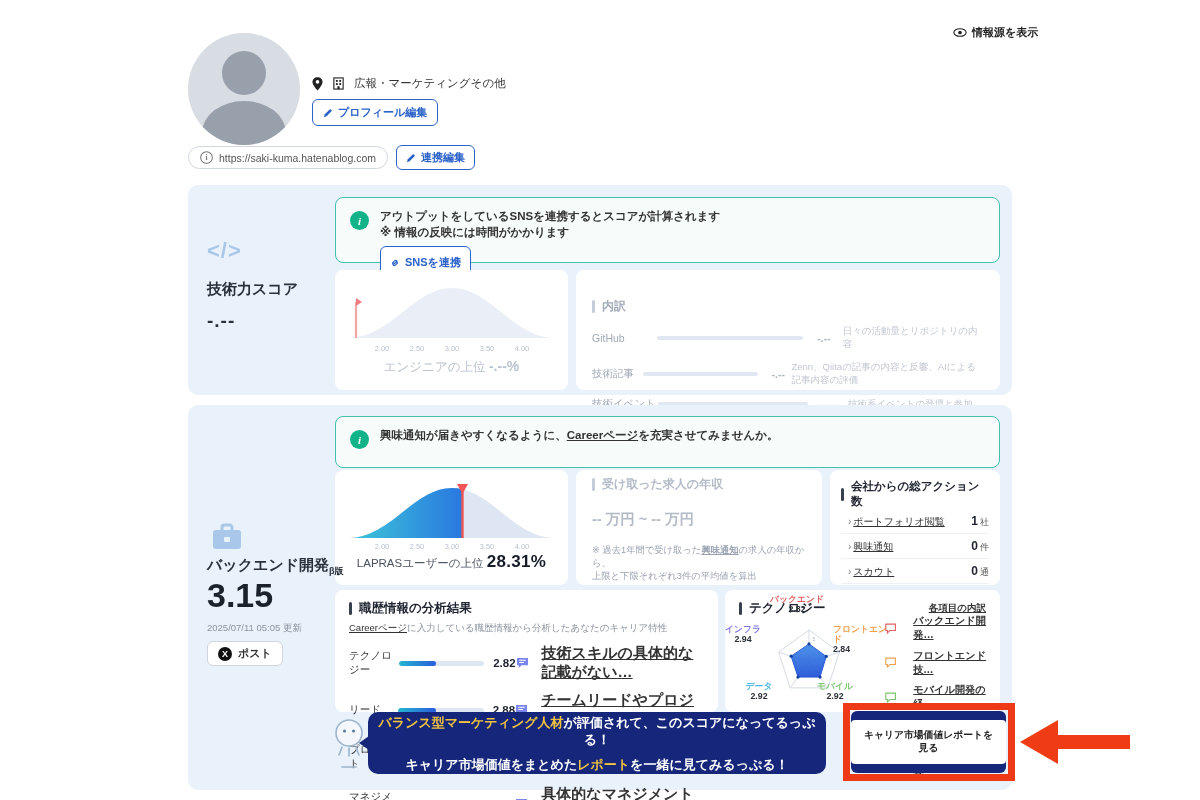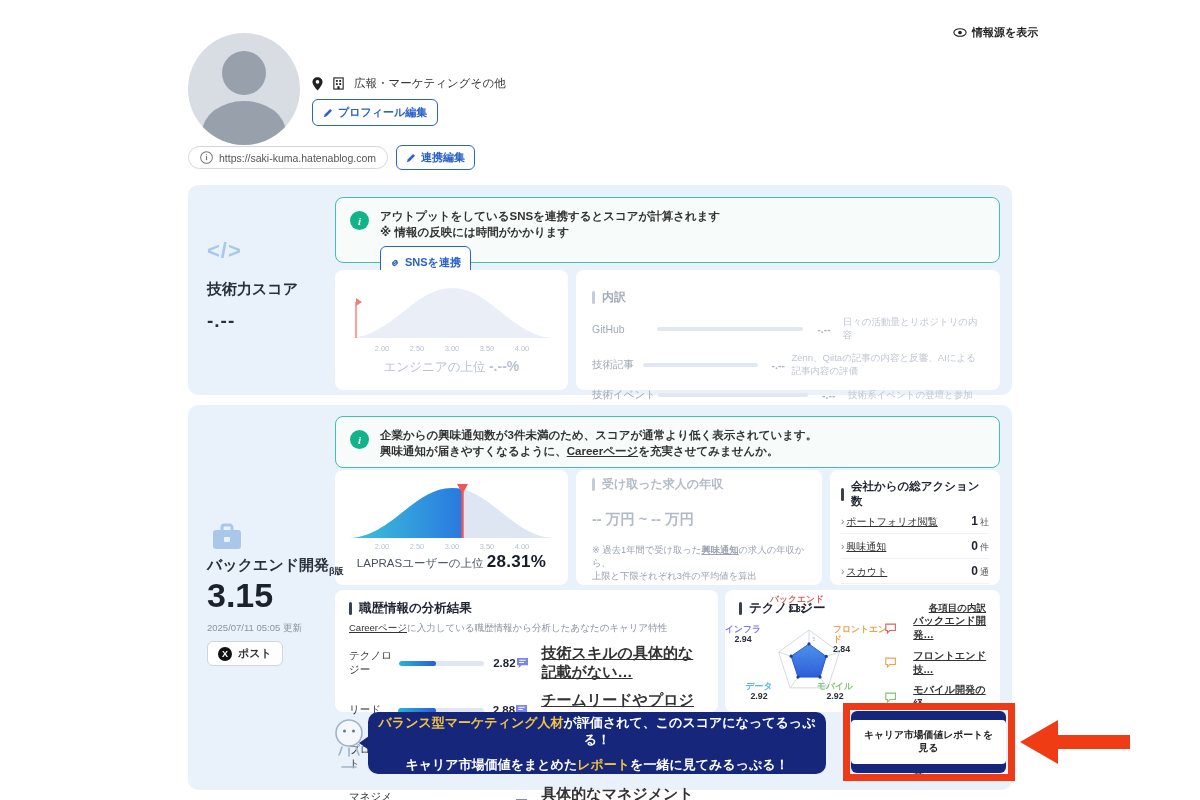--- a/index.html
+++ b/index.html
@@ -58,21 +58,21 @@
   .ticks { position:absolute; left:7px; width:219px; display:flex; font-size:7.5px; color:#b9c2d0; }
   .ticks span { position:absolute; transform:translateX(-50%); }
   .cap { position:absolute; left:0; width:100%; text-align:center; }
 
   .cap1 { top:88px; font-size:12.5px; color:#b9c2d0; }
   .cap1 b { font-size:14px; }
   .cap2 { top:82px; font-size:11.5px; color:#4a5260; }
   .cap2 b { font-size:17px; color:#161c28; letter-spacing:.3px; }
 
   
-  .breakdown { left:388px; top:85px; width:424px; height:120px; padding:19px 16px; }
+  .breakdown { left:388px; top:85px; width:424px; height:120px; padding:28px 16px; }
   .bd-head { color:#a2abb8; font-size:12px; }
   .bd-row { display:flex; align-items:center; margin-top:10px; }
   .bd-label { width:66px; font-size:10.5px; color:#a2abb8; }
   .bd-track { width:150px; height:4px; border-radius:2px; background:#e2e8f1; margin-right:14px; }
   .bd-val { width:26px; font-size:10.5px; color:#aeb6c2; font-weight:bold; }
   .bd-desc { font-size:9.5px; color:#c0c7d2; }
 
   
   .brief-icon { position:absolute; left:211px; top:523px; }
   .mv-title { position:absolute; left:207px; top:556px; font-size:15px; font-weight:bold; color:#2a3038; }
@@ -90,21 +90,21 @@
   .sal-head { color:#b3bbc8; font-size:12px; }
   .sal-range { margin-top:17px; font-size:14.5px; color:#b3bbc8; font-weight:bold; }
   .sal-note { margin-top:15px; font-size:9.3px; color:#9aa3b2; line-height:13px; }
   .sal-note .nlink { font-weight:bold; text-decoration:underline; cursor:pointer; }
 
   
   .actions { left:642px; top:65px; width:170px; height:115px; padding:9px 11px; }
   .ac-head { color:#1f2430; font-size:11.5px; }
   .ac-row { display:flex; align-items:center; justify-content:space-between; padding:5px 0 4px 0;
     border-bottom:1px solid #eef1f5; }
-  .ac-link { font-size:10px; color:#333; }
+  .ac-link { font-size:10px; color:#333;margin-left:7px; }
   .ac-link .chev { color:#7a828e; margin-right:2px; text-decoration:none; display:inline-block; }
   .ac-val { font-size:12px; font-weight:bold; color:#1f2430; }
   .ac-val small { font-size:9px; font-weight:normal; color:#555; margin-left:2px; }
   .ac-note { margin-top:6px; font-size:8.8px; color:#9aa3b2; }
 
   
   .career { left:147px; top:185px; width:383px; height:122px; padding:10px 14px; }
   .ca-head { color:#1f2430; font-size:12.5px; }
   .ca-sub { margin-top:5px; font-size:9.5px; color:#8b93a0; }
   .ca-row { display:flex; align-items:center; margin-top:9px; }
@@ -274,21 +274,20 @@
   </section>
 
   <div class="code-icon">&lt;/&gt;</div>
   <div class="tech-title">技術力スコア</div>
   <div class="tech-score">-.--</div>
 
   <section class="card card2">
     <div class="notice notice2">
       <div class="info-dot">i</div>
       <div>
-        <div class="txt">企業からの興味通知数が3件未満のため、スコアが通常より低く表示されています。</div>
         <div class="txt">
           <span>興味通知が届きやすくなるように、</span><span class="ulink">Careerページ</span><span>を充実させてみませんか。</span>
         </div>
       </div>
     </div>
 
     <div class="panel chartpanel2">
       <svg class="bell" viewBox="0 0 219 62">
         <defs>
           <linearGradient id="bellgrad" x1="0" y1="0" x2="1" y2="0">

